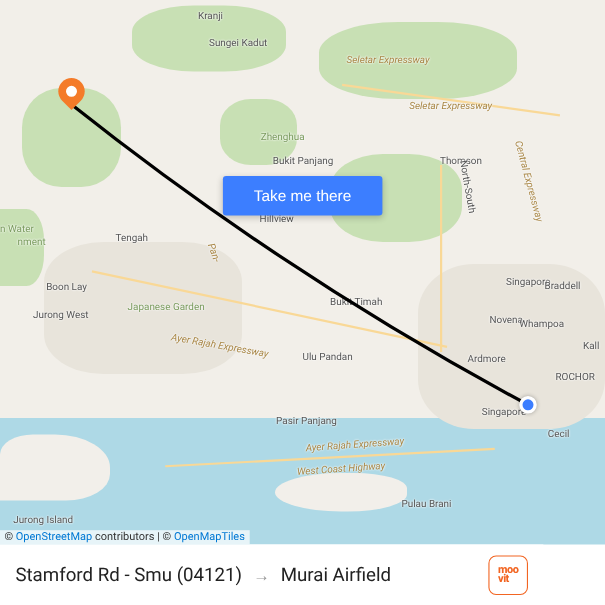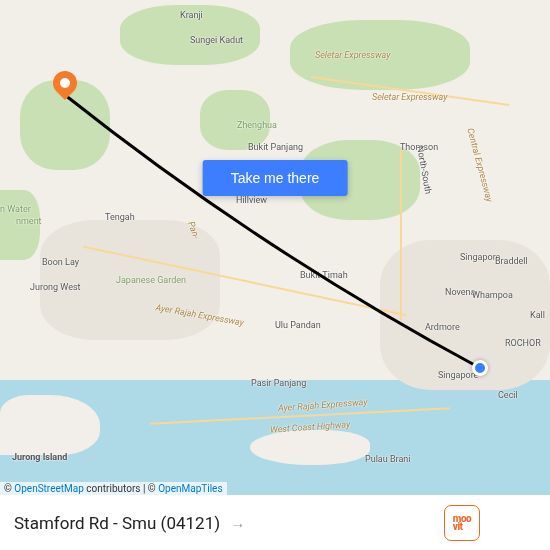--- a/index.html
+++ b/index.html
@@ -92,21 +92,21 @@
       <div class="label road-label" style="left: 155px; top: 310px; transform: rotate(10deg);">Ayer Rajah Expressway</div>
       <div class="label town-label" style="left: 275px; top: 320px;">Ulu Pandan</div>
       <div class="label town-label" style="left: 425px; top: 322px;">Ardmore</div>
       <div class="label town-label" style="left: 530px; top: 310px;">Kall</div>
       <div class="label town-label" style="left: 505px; top: 338px;">ROCHOR</div>
       <div class="label town-label" style="left: 438px; top: 370px;">Singapore</div>
       <div class="label town-label" style="left: 235px; top: 378px; margin-left: 16px;">Pasir Panjang</div>
       <div class="label town-label" style="left: 498px; top: 390px;">Cecil</div>
       <div class="label road-label" style="left: 278px; top: 400px; transform: rotate(-4deg);">Ayer Rajah Expressway</div>
       <div class="label road-label" style="left: 270px; top: 422px; transform: rotate(-4deg);">West Coast Highway</div>
-      <div class="label town-label" style="left: 12px; top: 452px; font-weight: bold;">Jurong Island</div>
+      <div class="label town-label" style="left: 12px; top: 468px;">Jurong Island</div>
       <div class="label town-label" style="left: 365px; top: 454px;">Pulau Brani</div>
     </div>
 
   <svg class="route-svg">
     <path class="route-path" d="M 480 368 Q 260 250 65 95"></path>
   </svg>
 
   <div class="start-dot" style="left:480px; top:368px"></div>
 
   <div class="pin pin-orange" style="left:65px; top:95px">
@@ -118,16 +118,17 @@
   <button class="cta-button">Take me there</button>
 
   <div class="attribution">
     <span>© </span><a href="#">OpenStreetMap</a><span> contributors | © </span><a href="#">OpenMapTiles</a>
   </div>
 </div>
 
 <div class="footer">
   <span>Stamford Rd - Smu (04121)</span>
   <span class="arrow">→</span>
+  <span>Murai Airfield</span>
   <div class="logo">
     <div class="logo-inner">moo<br>vit</div>
   </div>
 </div>
 
 </body></html>

